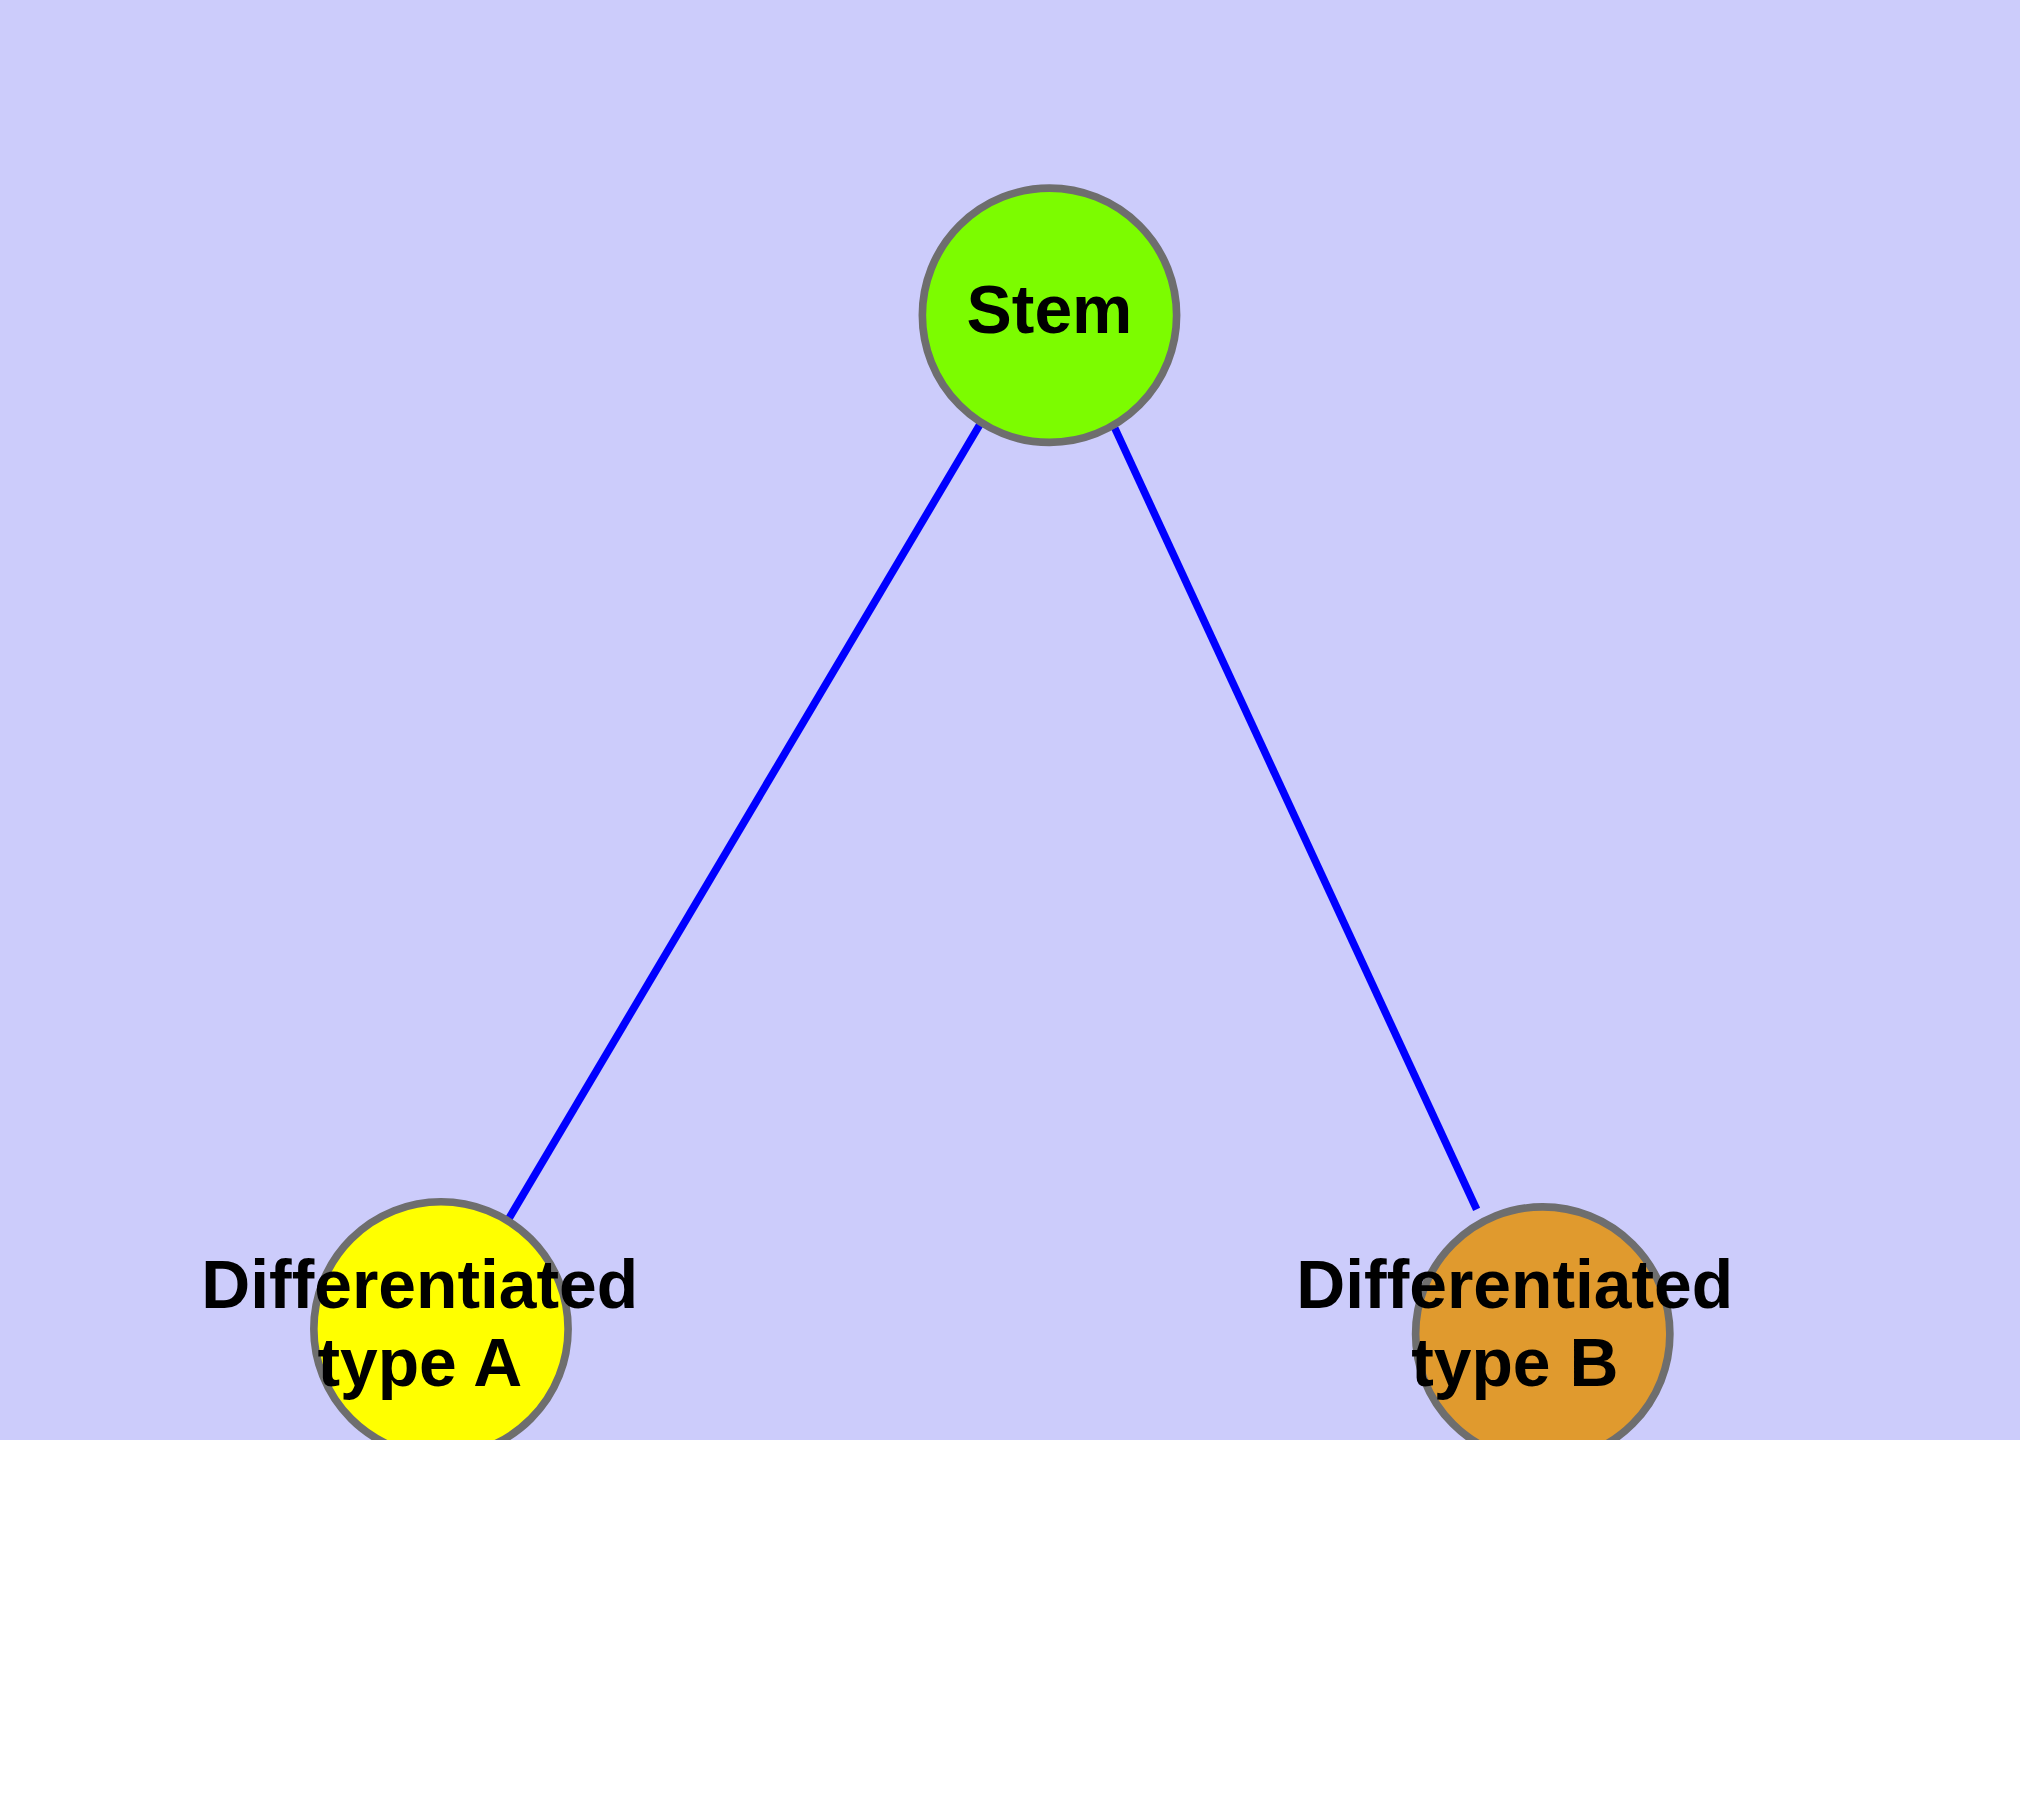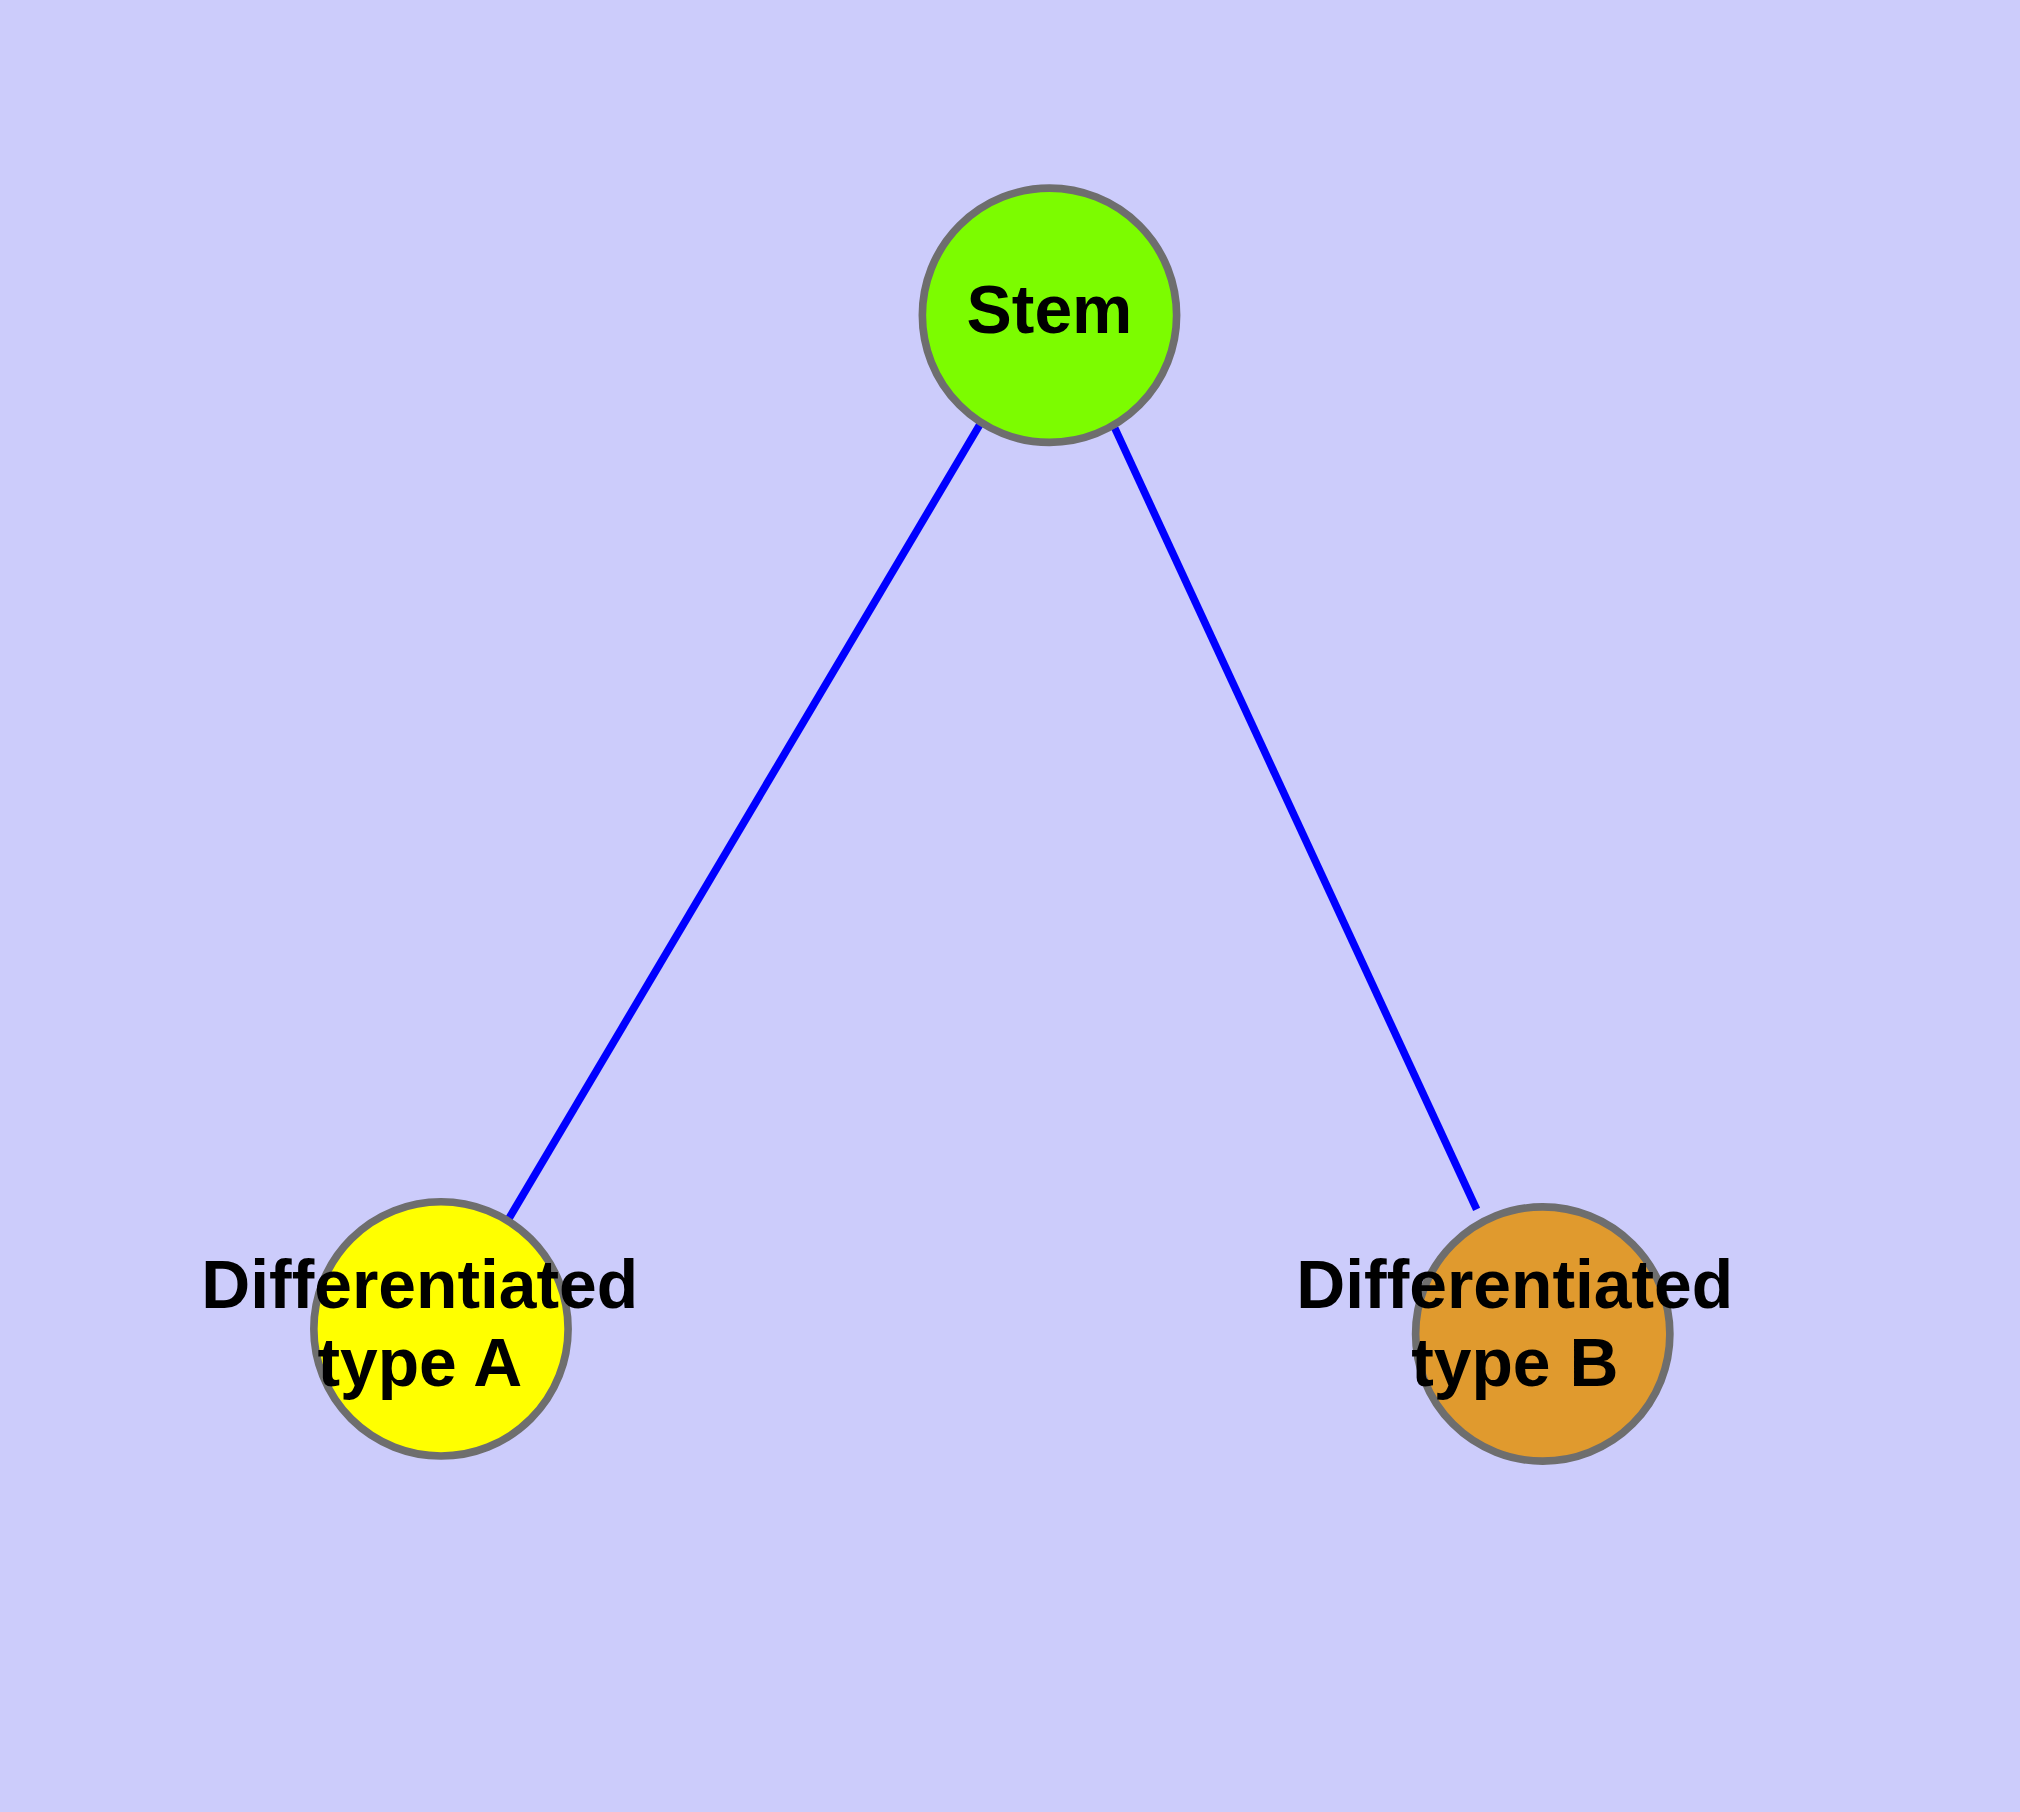--- a/index.html
+++ b/index.html
@@ -35,21 +35,21 @@
   .edge-line {
     stroke-linecap: butt;
   }
   .node-circle {
     
   }
 </style>
 </head>
 <body style="background: rgb(255, 255, 255);">
 
-<div id="stage" style="width: 2021px; height: 1812px; background: rgb(204, 204, 251);">
+<div id="stage" style="width: 2021px; height: 1440px; background: rgb(204, 204, 251);">
   <svg id="graph-svg" viewBox="0 0 2384 2138" xmlns="http://www.w3.org/2000/svg">
     <g id="edges-layer">
         <line x1="1157" y1="499" x2="600" y2="1438" stroke="#0000ff" stroke-width="9" class="edge-line"></line>
         <line x1="1315" y1="505" x2="1742" y2="1427" stroke="#0000ff" stroke-width="9" class="edge-line"></line>
       </g>
     <g id="nodes-layer">
         <circle cx="1238" cy="372" r="150" fill="#7cfc00" stroke="#6e6e6e" stroke-width="9" class="node-circle"></circle>
         <circle cx="520" cy="1568" r="150" fill="#ffff00" stroke="#6e6e6e" stroke-width="9" class="node-circle"></circle>
         <circle cx="1820" cy="1574" r="150" fill="#e09a2e" stroke="#6e6e6e" stroke-width="9" class="node-circle"></circle>
       </g>

